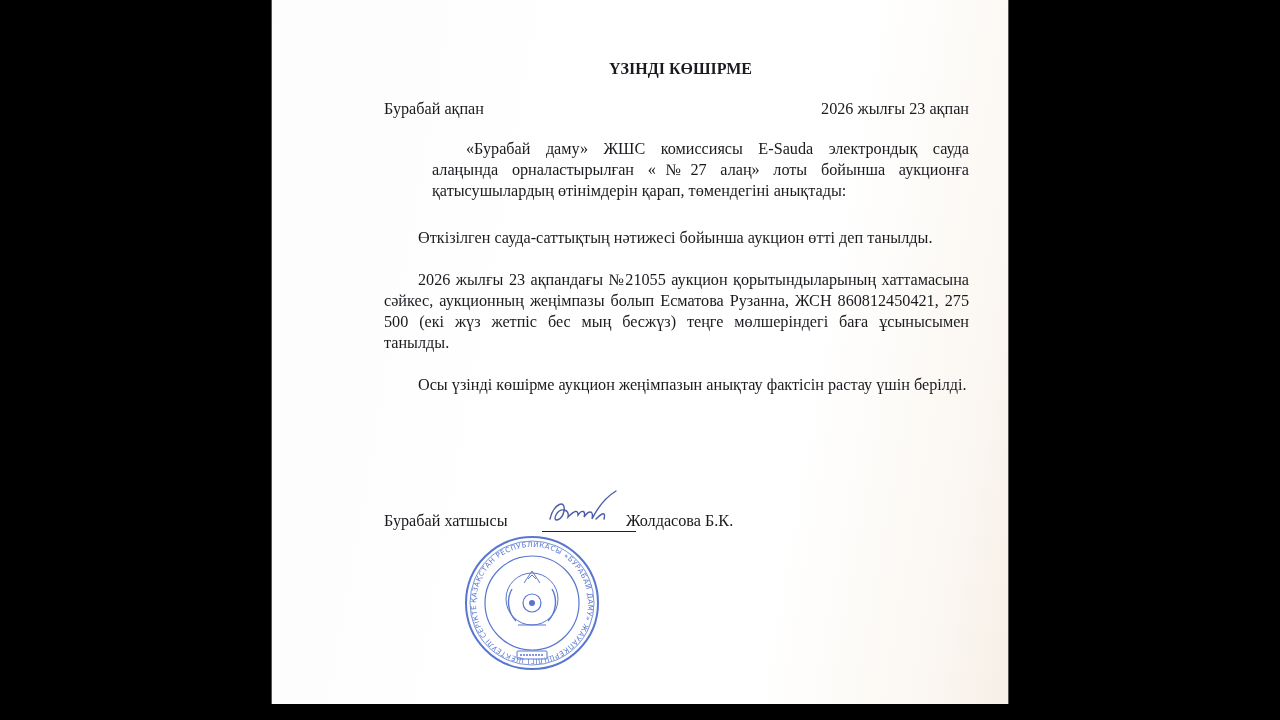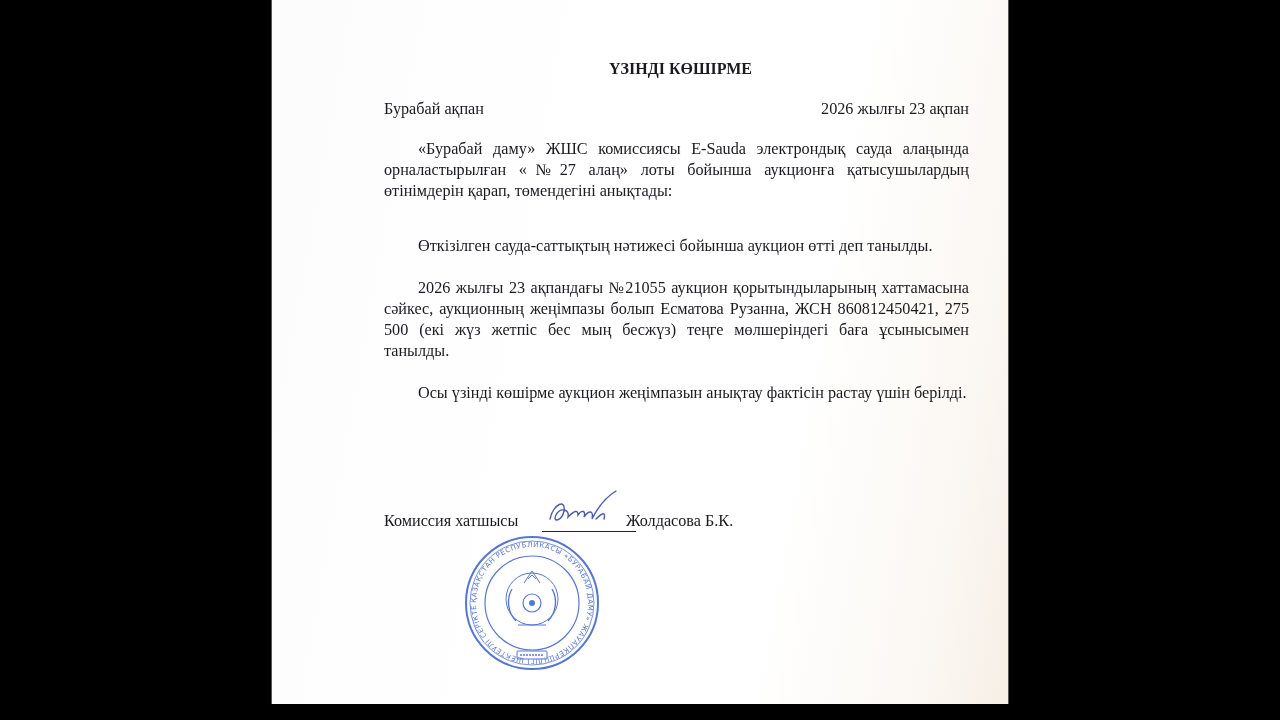--- a/index.html
+++ b/index.html
@@ -41,22 +41,22 @@
     .place-date {
       display: flex;
       justify-content: space-between;
       margin-top: 20px;
     }
     .para {
       text-align: justify;
       text-indent: 34px;
       margin: 0;
     }
-    .p1 { margin-top: 19px; }
-    .p2 { margin-top: 34px; }
+    .p1 { margin-top: 19px; margin-left: 48px; }
+    .p2 { margin-top: 26px; }
     .p3 { margin-top: 21px; }
     .p4 { margin-top: 21px; }
     .signature-row {
       position: absolute;
       top: 453px;
       left: 0;
       width: 585px;
       height: 24px;
     }
     .sig-label {
@@ -107,21 +107,21 @@
       <span>Бурабай ақпан</span>
       <span>2026 жылғы 23 ақпан</span>
     </div>
 
     <p class="para p1">«Бурабай даму» ЖШС комиссиясы E-Sauda электрондық сауда алаңында орналастырылған «№27 алаң» лоты бойынша аукционға қатысушылардың өтінімдерін қарап, төмендегіні анықтады:</p>
     <p class="para p2">Өткізілген сауда-саттықтың нәтижесі бойынша аукцион өтті деп танылды.</p>
     <p class="para p3">2026 жылғы 23 ақпандағы №21055 аукцион қорытындыларының хаттамасына сәйкес, аукционның жеңімпазы болып Есматова Рузанна, ЖСН 860812450421, 275 500 (екі жүз жетпіс бес мың бесжүз) теңге мөлшеріндегі баға ұсынысымен танылды.</p>
     <p class="para p4">Осы үзінді көшірме аукцион жеңімпазын анықтау фактісін растау үшін берілді.</p>
 
     <div class="signature-row">
-      <span class="sig-label">Комиссия хатшысы</span>
+      <span class="sig-label">Бурабай хатшысы</span>
       <div class="sig-line"></div>
       <svg class="signature-mark" viewBox="0 0 80 44">
         <path d="M6 30 C10 14, 22 10, 20 22 C18 32, 8 34, 12 26 C16 18, 26 20, 24 28 C30 22, 34 20, 34 26 C38 20, 42 22, 40 28 C44 22, 50 20, 48 30 C54 18, 62 8, 72 2 M52 30 C58 24, 62 22, 60 30" fill="none" stroke="#2b3f9a" stroke-width="1.4" stroke-linecap="round" opacity="0.85"></path>
       </svg>
       <span class="sig-name">Жолдасова Б.К.</span>
     </div>
 
     <svg class="stamp" viewBox="0 0 140 140">
       <defs>
         <path id="stampArc" d="M70,70 m-56,0 a56,56 0 1,1 112,0 a56,56 0 1,1 -112,0"></path>

